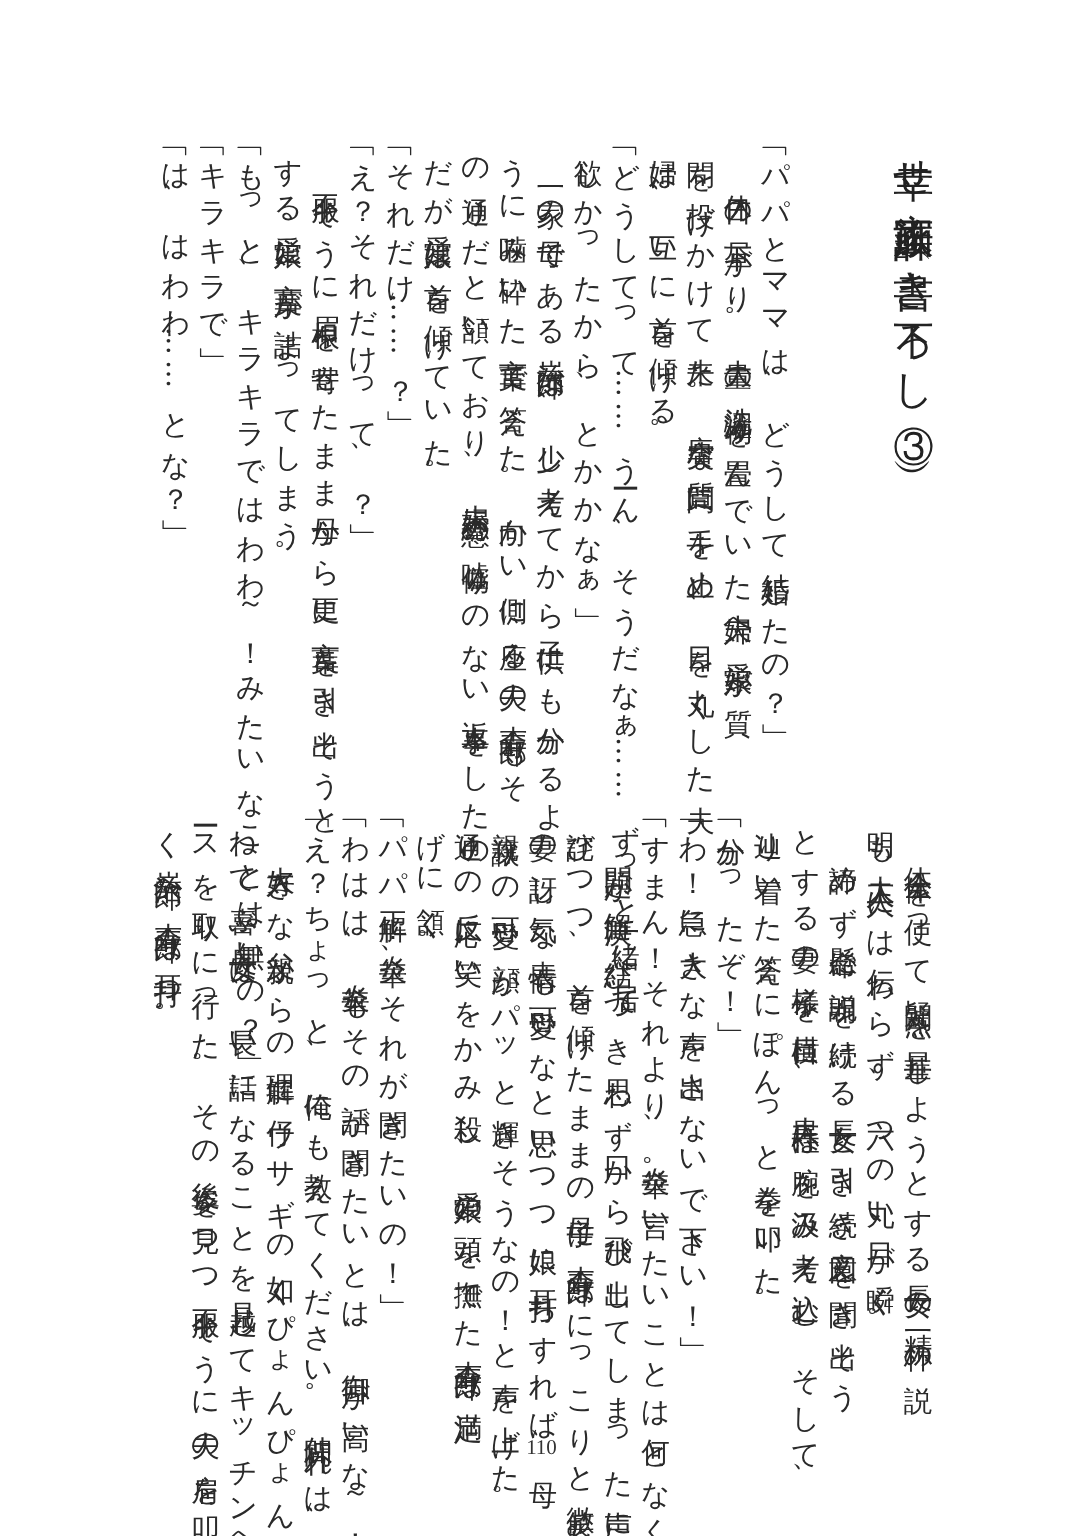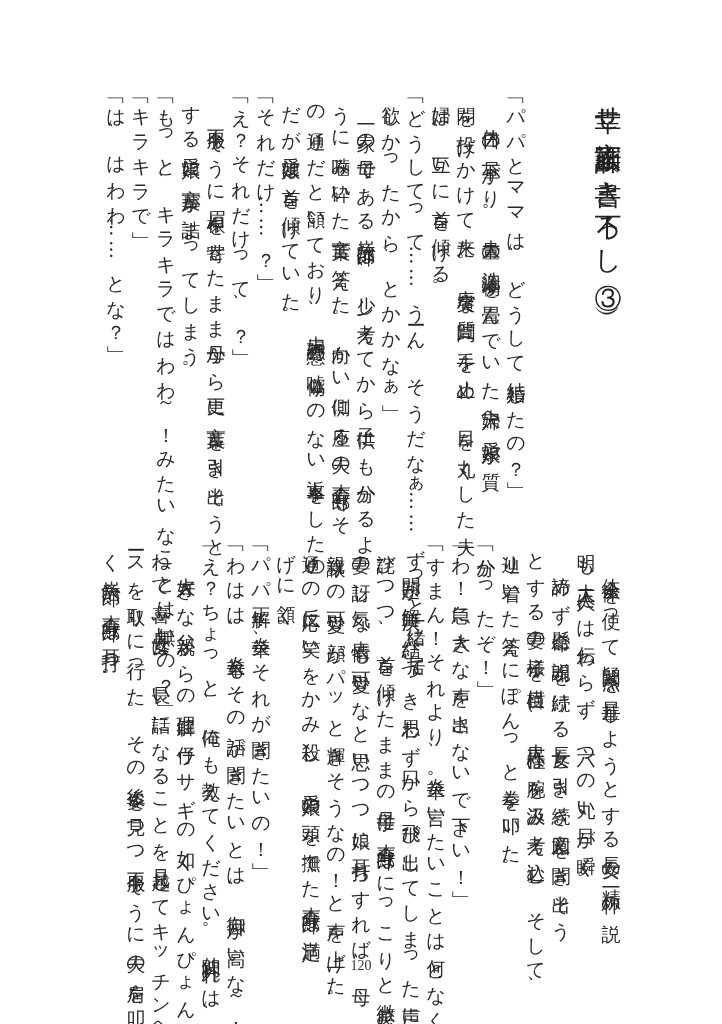--- a/index.html
+++ b/index.html
@@ -68,14 +68,14 @@
     <span class="line">げに頷く。</span>
     <span class="line">「パパ正解！炎華、それが聞きたいの！」</span>
     <span class="line">「わはは、炎華もその話が聞きたいとは、御目が高いな～！」</span>
     <span class="line">「え？ちょっと、俺にも教えてください。仲間外れは、嫌です」</span>
     <span class="line">　大好きな父親からの理解に仔ウサギの如くぴょんぴょんと跳</span>
     <span class="line">ねて喜ぶ長女は、長い話になることを見越してキッチンへジュ</span>
     <span class="line">ースを取りに行った。その後姿を見つつ不服そうに夫の肩を叩</span>
     <span class="line">く炭治郎へ杏寿郎は耳打つ。</span>
   </div>
 
-  <div class="pagenum">120</div>
+  <div class="pagenum">110</div>
 </div>
 
 </body></html>

